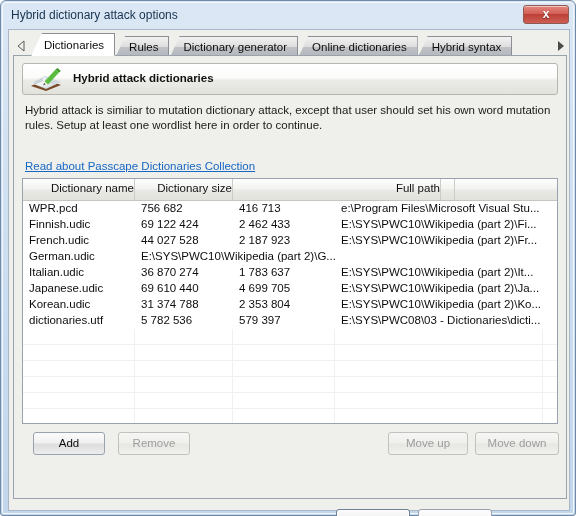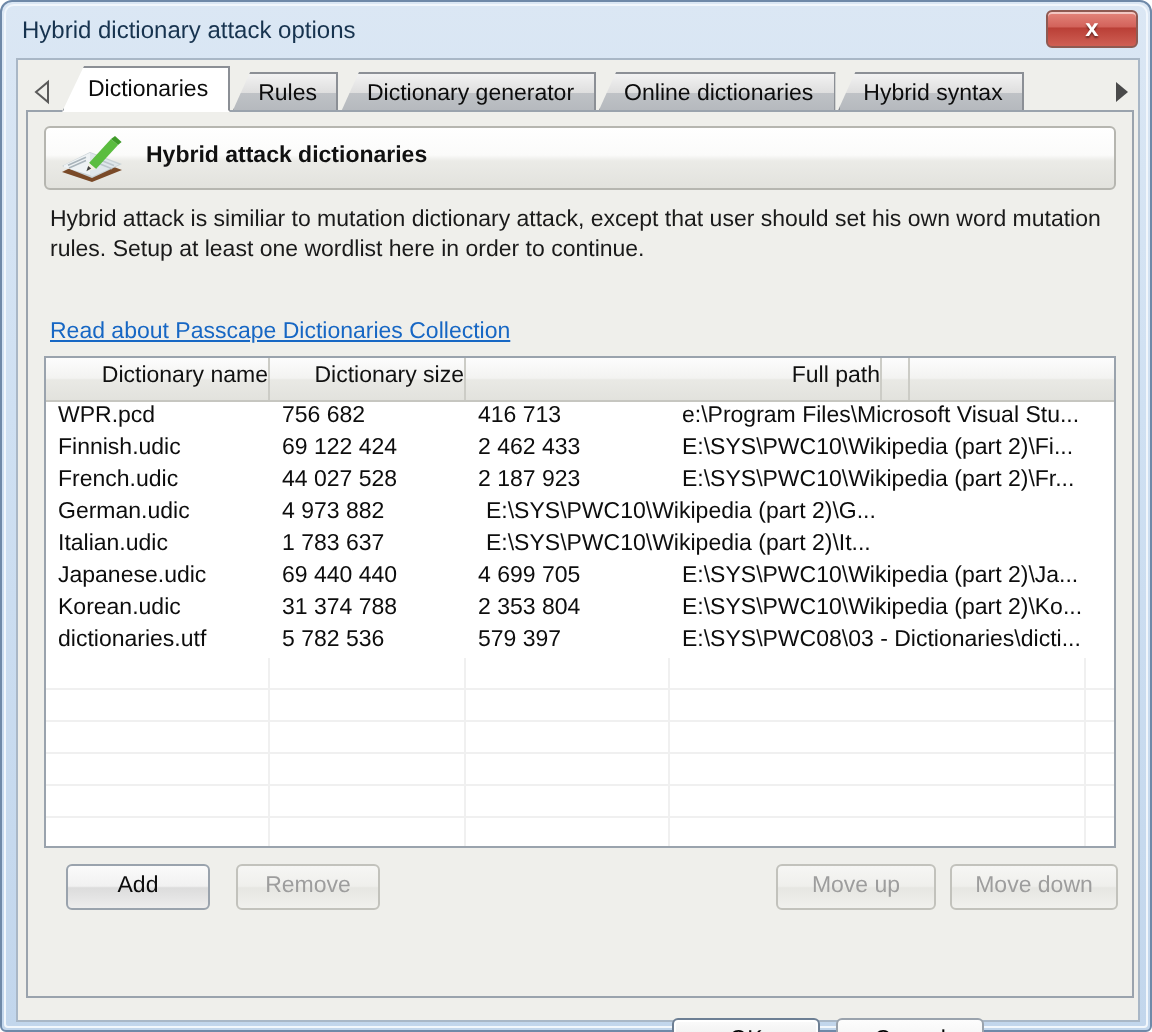--- a/index.html
+++ b/index.html
@@ -415,33 +415,33 @@
             </div>
             <div class="lv-row">
               <div class="cell c0">French.udic</div>
               <div class="cell c1">44 027 528</div>
               <div class="cell c2">2 187 923</div>
               <div class="cell c3">E:\SYS\PWC10\Wikipedia (part 2)\Fr...</div>
               <div class="cell c4"></div>
             </div>
             <div class="lv-row">
               <div class="cell c0">German.udic</div>
-              <div class="cell c2">4 973 882</div>
               <div class="cell c3">E:\SYS\PWC10\Wikipedia (part 2)\G...</div>
               <div class="cell c4"></div>
             </div>
             <div class="lv-row">
               <div class="cell c0">Italian.udic</div>
+              <div class="cell c1">36 870 274</div>
               <div class="cell c2">1 783 637</div>
               <div class="cell c3">E:\SYS\PWC10\Wikipedia (part 2)\It...</div>
               <div class="cell c4"></div>
             </div>
             <div class="lv-row">
               <div class="cell c0">Japanese.udic</div>
-              <div class="cell c1">69 440 440</div>
+              <div class="cell c1">69 610 440</div>
               <div class="cell c2">4 699 705</div>
               <div class="cell c3">E:\SYS\PWC10\Wikipedia (part 2)\Ja...</div>
               <div class="cell c4"></div>
             </div>
             <div class="lv-row">
               <div class="cell c0">Korean.udic</div>
               <div class="cell c1">31 374 788</div>
               <div class="cell c2">2 353 804</div>
               <div class="cell c3">E:\SYS\PWC10\Wikipedia (part 2)\Ko...</div>
               <div class="cell c4"></div>

